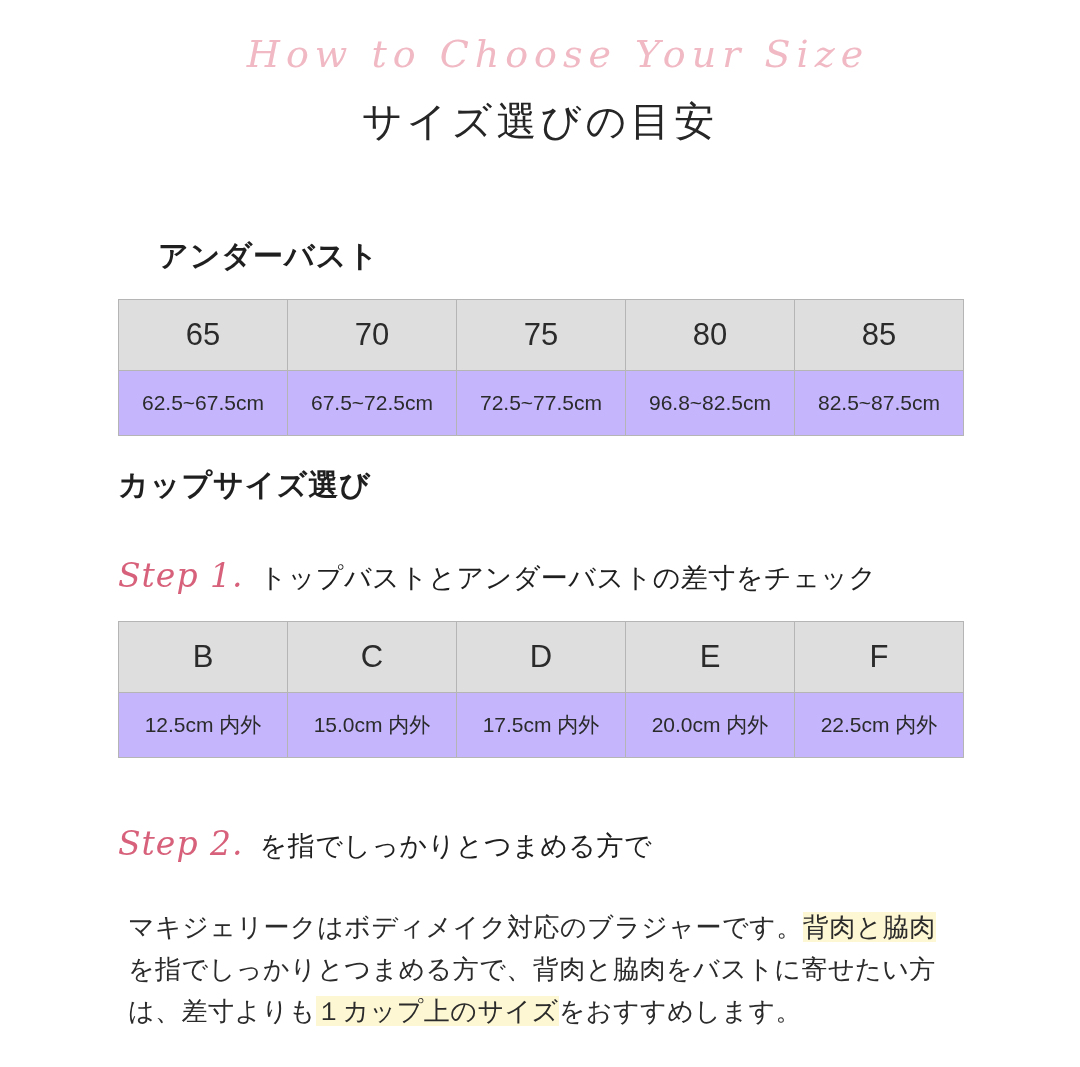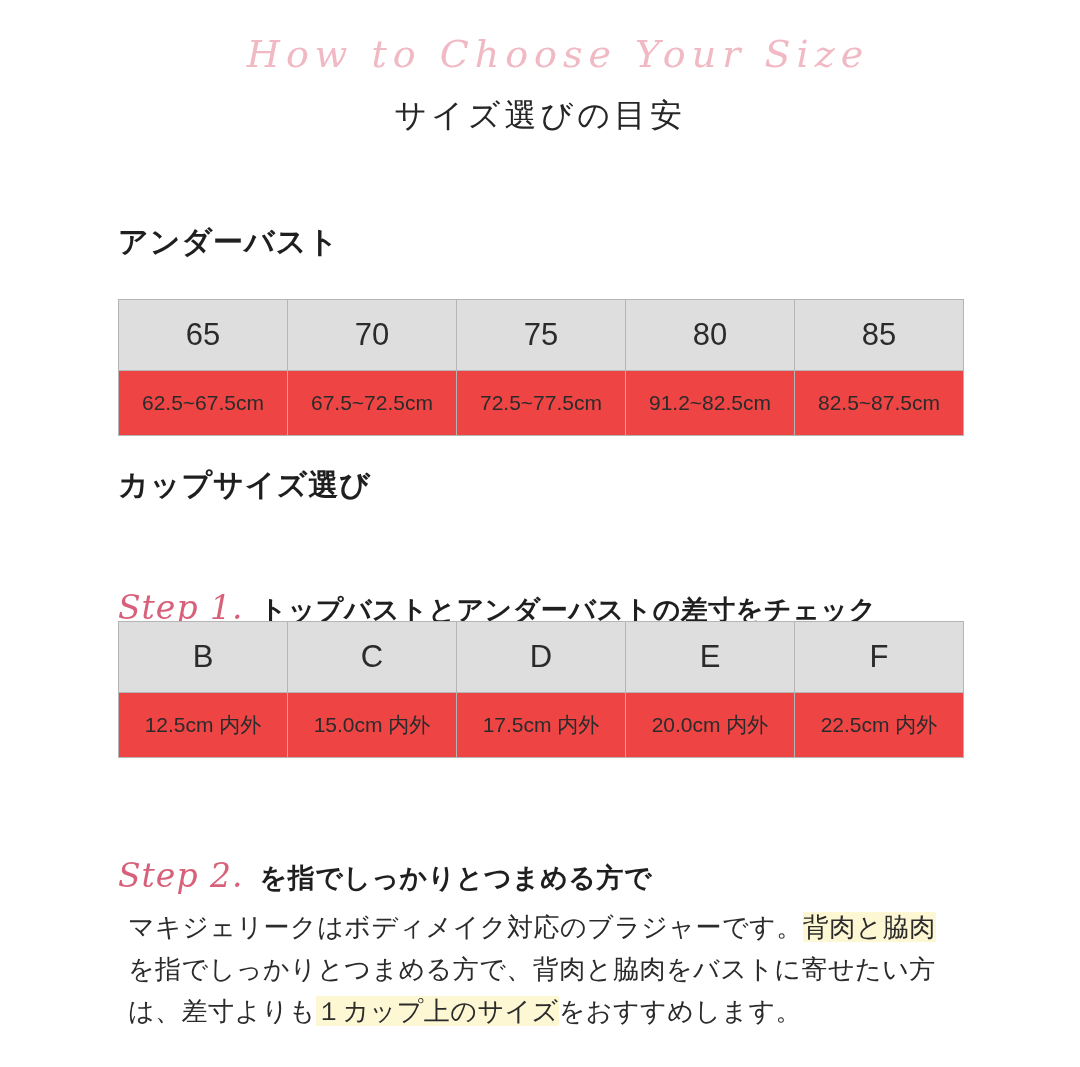--- a/index.html
+++ b/index.html
@@ -31,21 +31,21 @@
     font-style: italic;
     font-size: 38px;
     letter-spacing: 6px;
     color: #f0b9c4;
     line-height: 1.1;
     font-weight: 400;
     padding-left: 36px;
   }
   .main-title {
     margin-top: 18px;
-    font-size: 32px;
+    font-size: 40px;
     letter-spacing: 4px;
     color: #262626;
     font-weight: 400;
   }
 
   
   .section-heading {
     font-size: 30px;
     font-weight: 700;
     color: #1f1f1f;
@@ -74,42 +74,41 @@
     color: #2b2b2b;
     text-align: center;
     font-family: "Liberation Sans", sans-serif;
   }
   table.size-table td {
     border: 1px solid #b5b5b5;
     height: 62px;
     font-size: 21px;
     text-align: center;
     color: #2b2b2b;
-    background: #ef4444;
+    background: #c4b5fd;
     white-space: nowrap;
   }
 
   
   .step-row {
     display: flex;
     align-items: baseline;
     gap: 16px;
-    margin-top: 32px;
   }
   .step-label {
     font-family: "DejaVu Serif", serif;
     font-style: italic;
     font-size: 33px;
     color: #d7607a;
     letter-spacing: 1px;
     white-space: nowrap;
   }
   .step-text {
     font-size: 27px;
-    font-weight: 700;
+    font-weight: 400;
     color: #1f1f1f;
     letter-spacing: 0.5px;
   }
 
   
   .paragraph {
     font-size: 26px;
     line-height: 1.62;
     color: #2b2b2b;
     letter-spacing: 0.5px;
@@ -123,41 +122,41 @@
 </head>
 <body>
 
 <div class="page">
 
   <div class="header">
     <div class="script-title">How to Choose Your Size</div>
     <div class="main-title">サイズ選びの目安</div>
   </div>
 
-  <div class="block" style="top: 222px;">
+  <div class="block" style="top: 236px; margin-left: 40px;">
     <div class="section-heading">アンダーバスト</div>
   </div>
 
   <div class="block" style="top: 299px;">
     <table class="size-table">
       <thead>
         <tr>
           <th>65</th>
           <th>70</th>
           <th>75</th>
           <th>80</th>
           <th>85</th>
         </tr>
       </thead>
       <tbody>
         <tr>
           <td>62.5~67.5cm</td>
           <td>67.5~72.5cm</td>
           <td>72.5~77.5cm</td>
-          <td>91.2~82.5cm</td>
+          <td>96.8~82.5cm</td>
           <td>82.5~87.5cm</td>
         </tr>
       </tbody>
     </table>
   </div>
 
   <div class="block" style="top: 465px;">
     <div class="section-heading">カップサイズ選び</div>
   </div>
 

